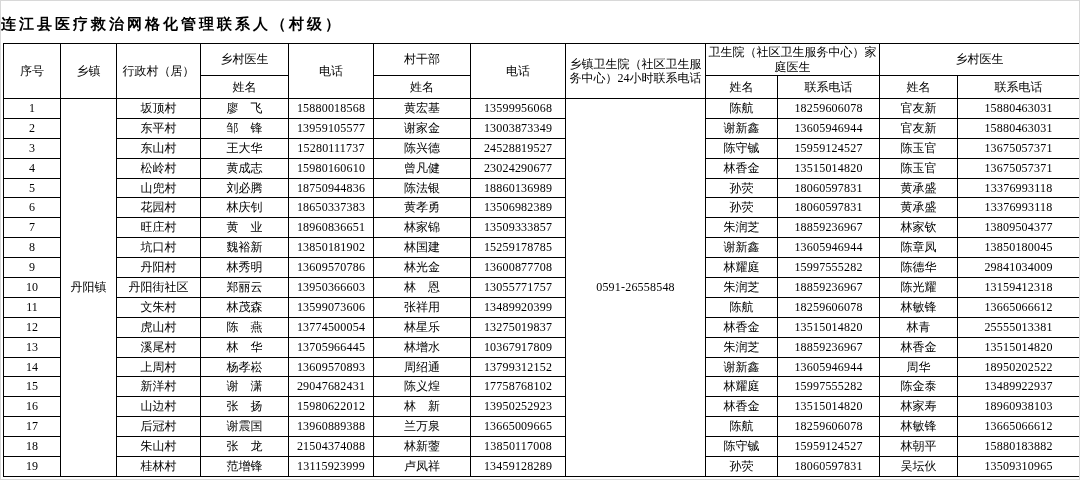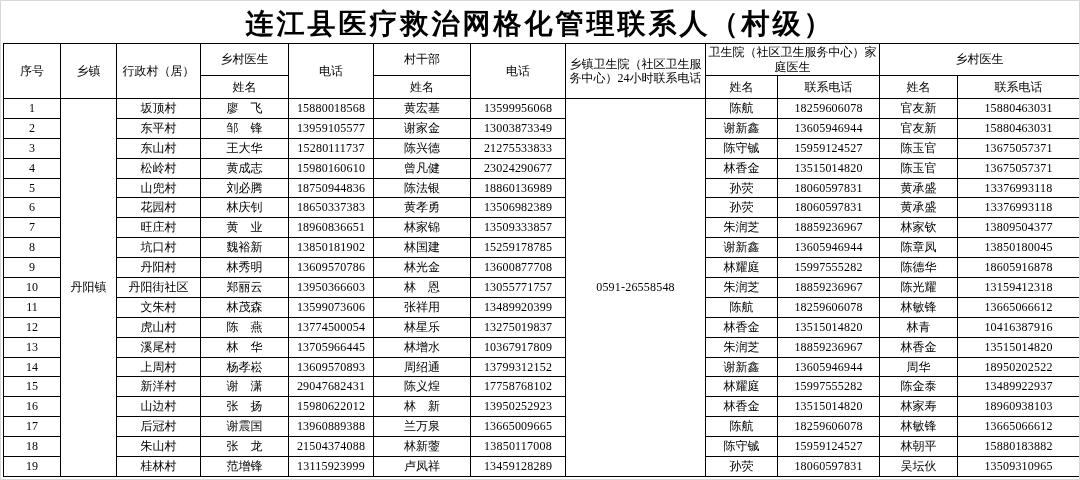--- a/index.html
+++ b/index.html
@@ -12,22 +12,21 @@
     height: 480px;
     box-sizing: border-box;
     border: 1px solid #d8d8d8;
     font-family: "Liberation Serif", "DejaVu Serif", serif;
     color: #000000;
     overflow: hidden;
   }
   .page-title {
     height: 42px;
     line-height: 46px;
-    text-align: center;
-    font-size: 28px;
+    font-size: 15px;
     font-weight: bold;
     letter-spacing: 3px;
   }
   table.grid {
     width: 1076px;
     margin: 0 2px;
     border-collapse: collapse;
     table-layout: fixed;
     height: 434px;
   }
@@ -119,21 +118,21 @@
         <td class="phone">13605946944</td>
         <td>官友新</td>
         <td class="phone">15880463031</td>
       </tr>
       <tr>
         <td>3</td>
         <td>东山村</td>
         <td>王大华</td>
         <td class="phone">15280111737</td>
         <td>陈兴德</td>
-        <td class="phone">21275533833</td>
+        <td class="phone">24528819527</td>
         <td>陈守铖</td>
         <td class="phone">15959124527</td>
         <td>陈玉官</td>
         <td class="phone">13675057371</td>
       </tr>
       <tr>
         <td>4</td>
         <td>松岭村</td>
         <td>黄成志</td>
         <td class="phone">15980160610</td>
@@ -195,21 +194,21 @@
       <tr>
         <td>9</td>
         <td>丹阳村</td>
         <td>林秀明</td>
         <td class="phone">13609570786</td>
         <td>林光金</td>
         <td class="phone">13600877708</td>
         <td>林耀庭</td>
         <td class="phone">15997555282</td>
         <td>陈德华</td>
-        <td class="phone">18605916878</td>
+        <td class="phone">29841034009</td>
       </tr>
       <tr>
         <td>10</td>
         <td>丹阳街社区</td>
         <td>郑丽云</td>
         <td class="phone">13950366603</td>
         <td>林　恩</td>
         <td class="phone">13055771757</td>
         <td>朱润芝</td>
         <td class="phone">18859236967</td>
@@ -231,21 +230,21 @@
       <tr>
         <td>12</td>
         <td>虎山村</td>
         <td>陈　燕</td>
         <td class="phone">13774500054</td>
         <td>林星乐</td>
         <td class="phone">13275019837</td>
         <td>林香金</td>
         <td class="phone">13515014820</td>
         <td>林青</td>
-        <td class="phone">10416387916</td>
+        <td class="phone">25555013381</td>
       </tr>
       <tr>
         <td>13</td>
         <td>溪尾村</td>
         <td>林　华</td>
         <td class="phone">13705966445</td>
         <td>林增水</td>
         <td class="phone">10367917809</td>
         <td>朱润芝</td>
         <td class="phone">18859236967</td>

